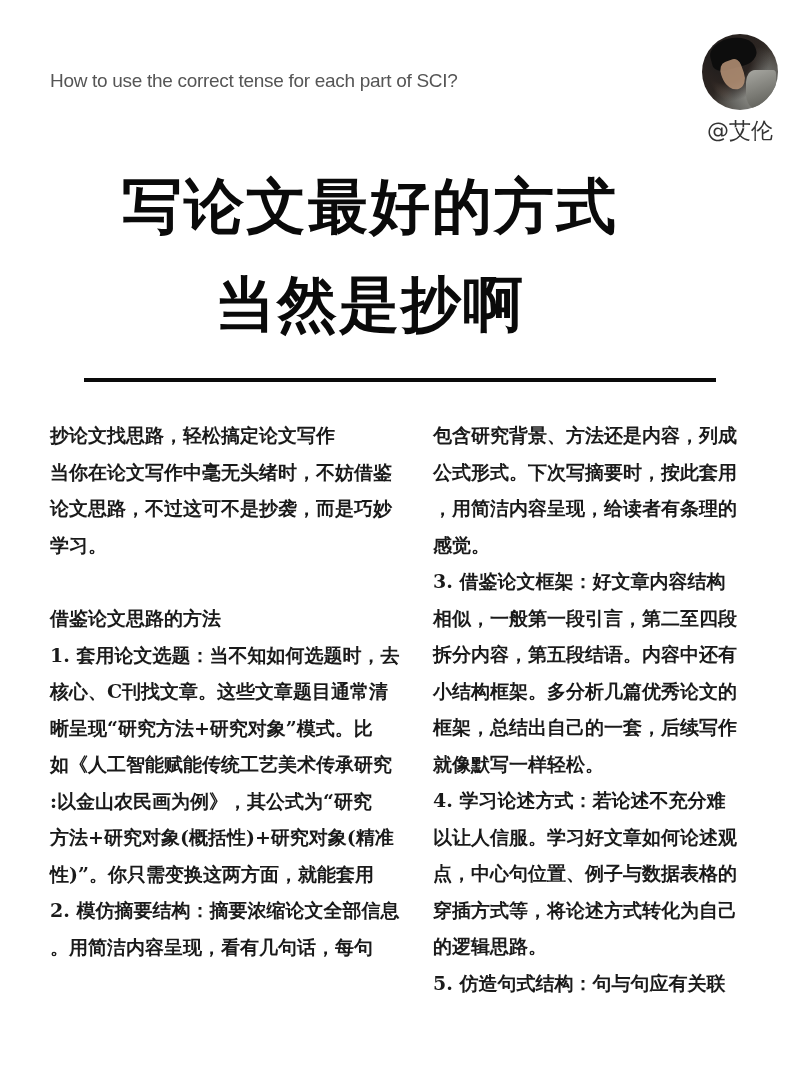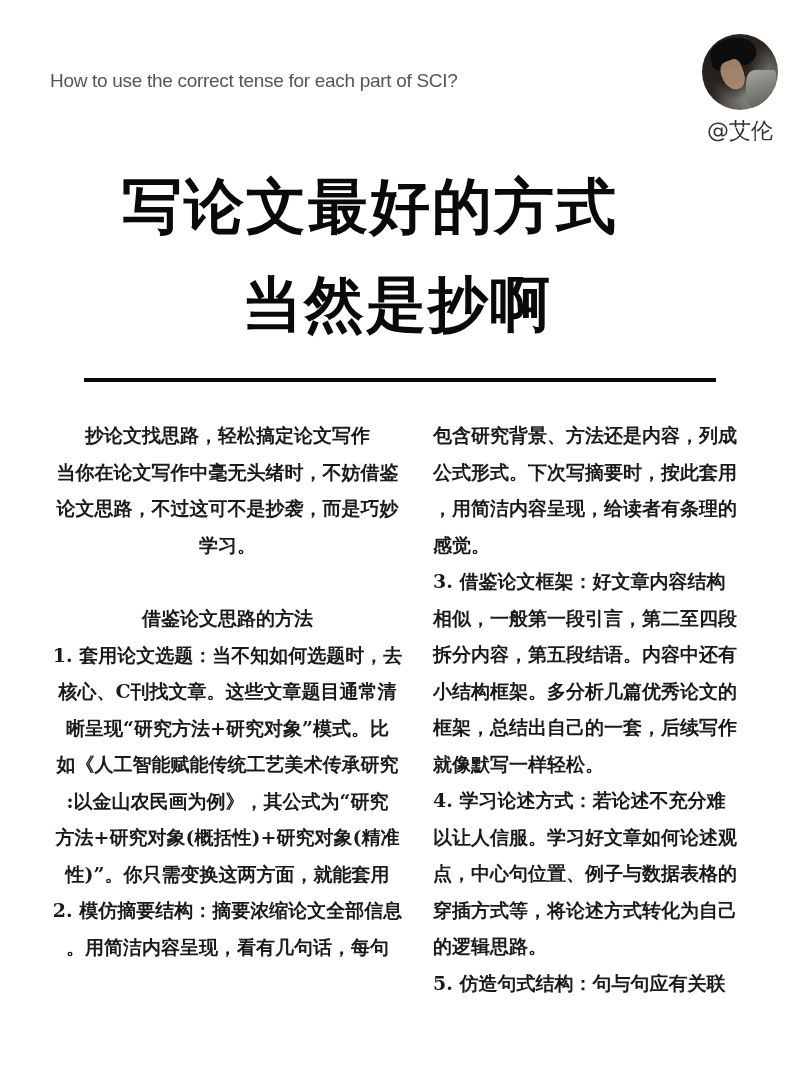--- a/index.html
+++ b/index.html
@@ -82,38 +82,38 @@
       width: 740px;
       text-align: center;
       font-family: "DejaVu Sans", "Liberation Sans", sans-serif;
       font-weight: bold;
       font-size: 60px;
       color: #0a0a0a;
       letter-spacing: 2px;
       line-height: 1;
     }
     .headline.l1 { top: 176px; }
-    .headline.l2 { top: 274px; padding-left: 27px; }
+    .headline.l2 { top: 274px; }
     .divider {
       position: absolute;
       left: 84px;
       top: 378px;
       width: 632px;
       height: 4px;
       background: #0a0a0a;
     }
     .col {
       position: absolute;
       top: 417px;
       font-size: 19px;
       line-height: 36.5px;
       font-weight: bold;
       color: #1a1a1a;
     }
-    .col.left { left: 50px; width: 355px; text-align: center; }
+    .col.left { left: 50px; width: 355px; }
     .col.right { left: 433px; width: 320px; }
     .line {
       display: block;
       white-space: nowrap;
       height: 36.5px;
     }
     .gap { height: 37px; display: block; }
   </style>
 </head>
 <body>

